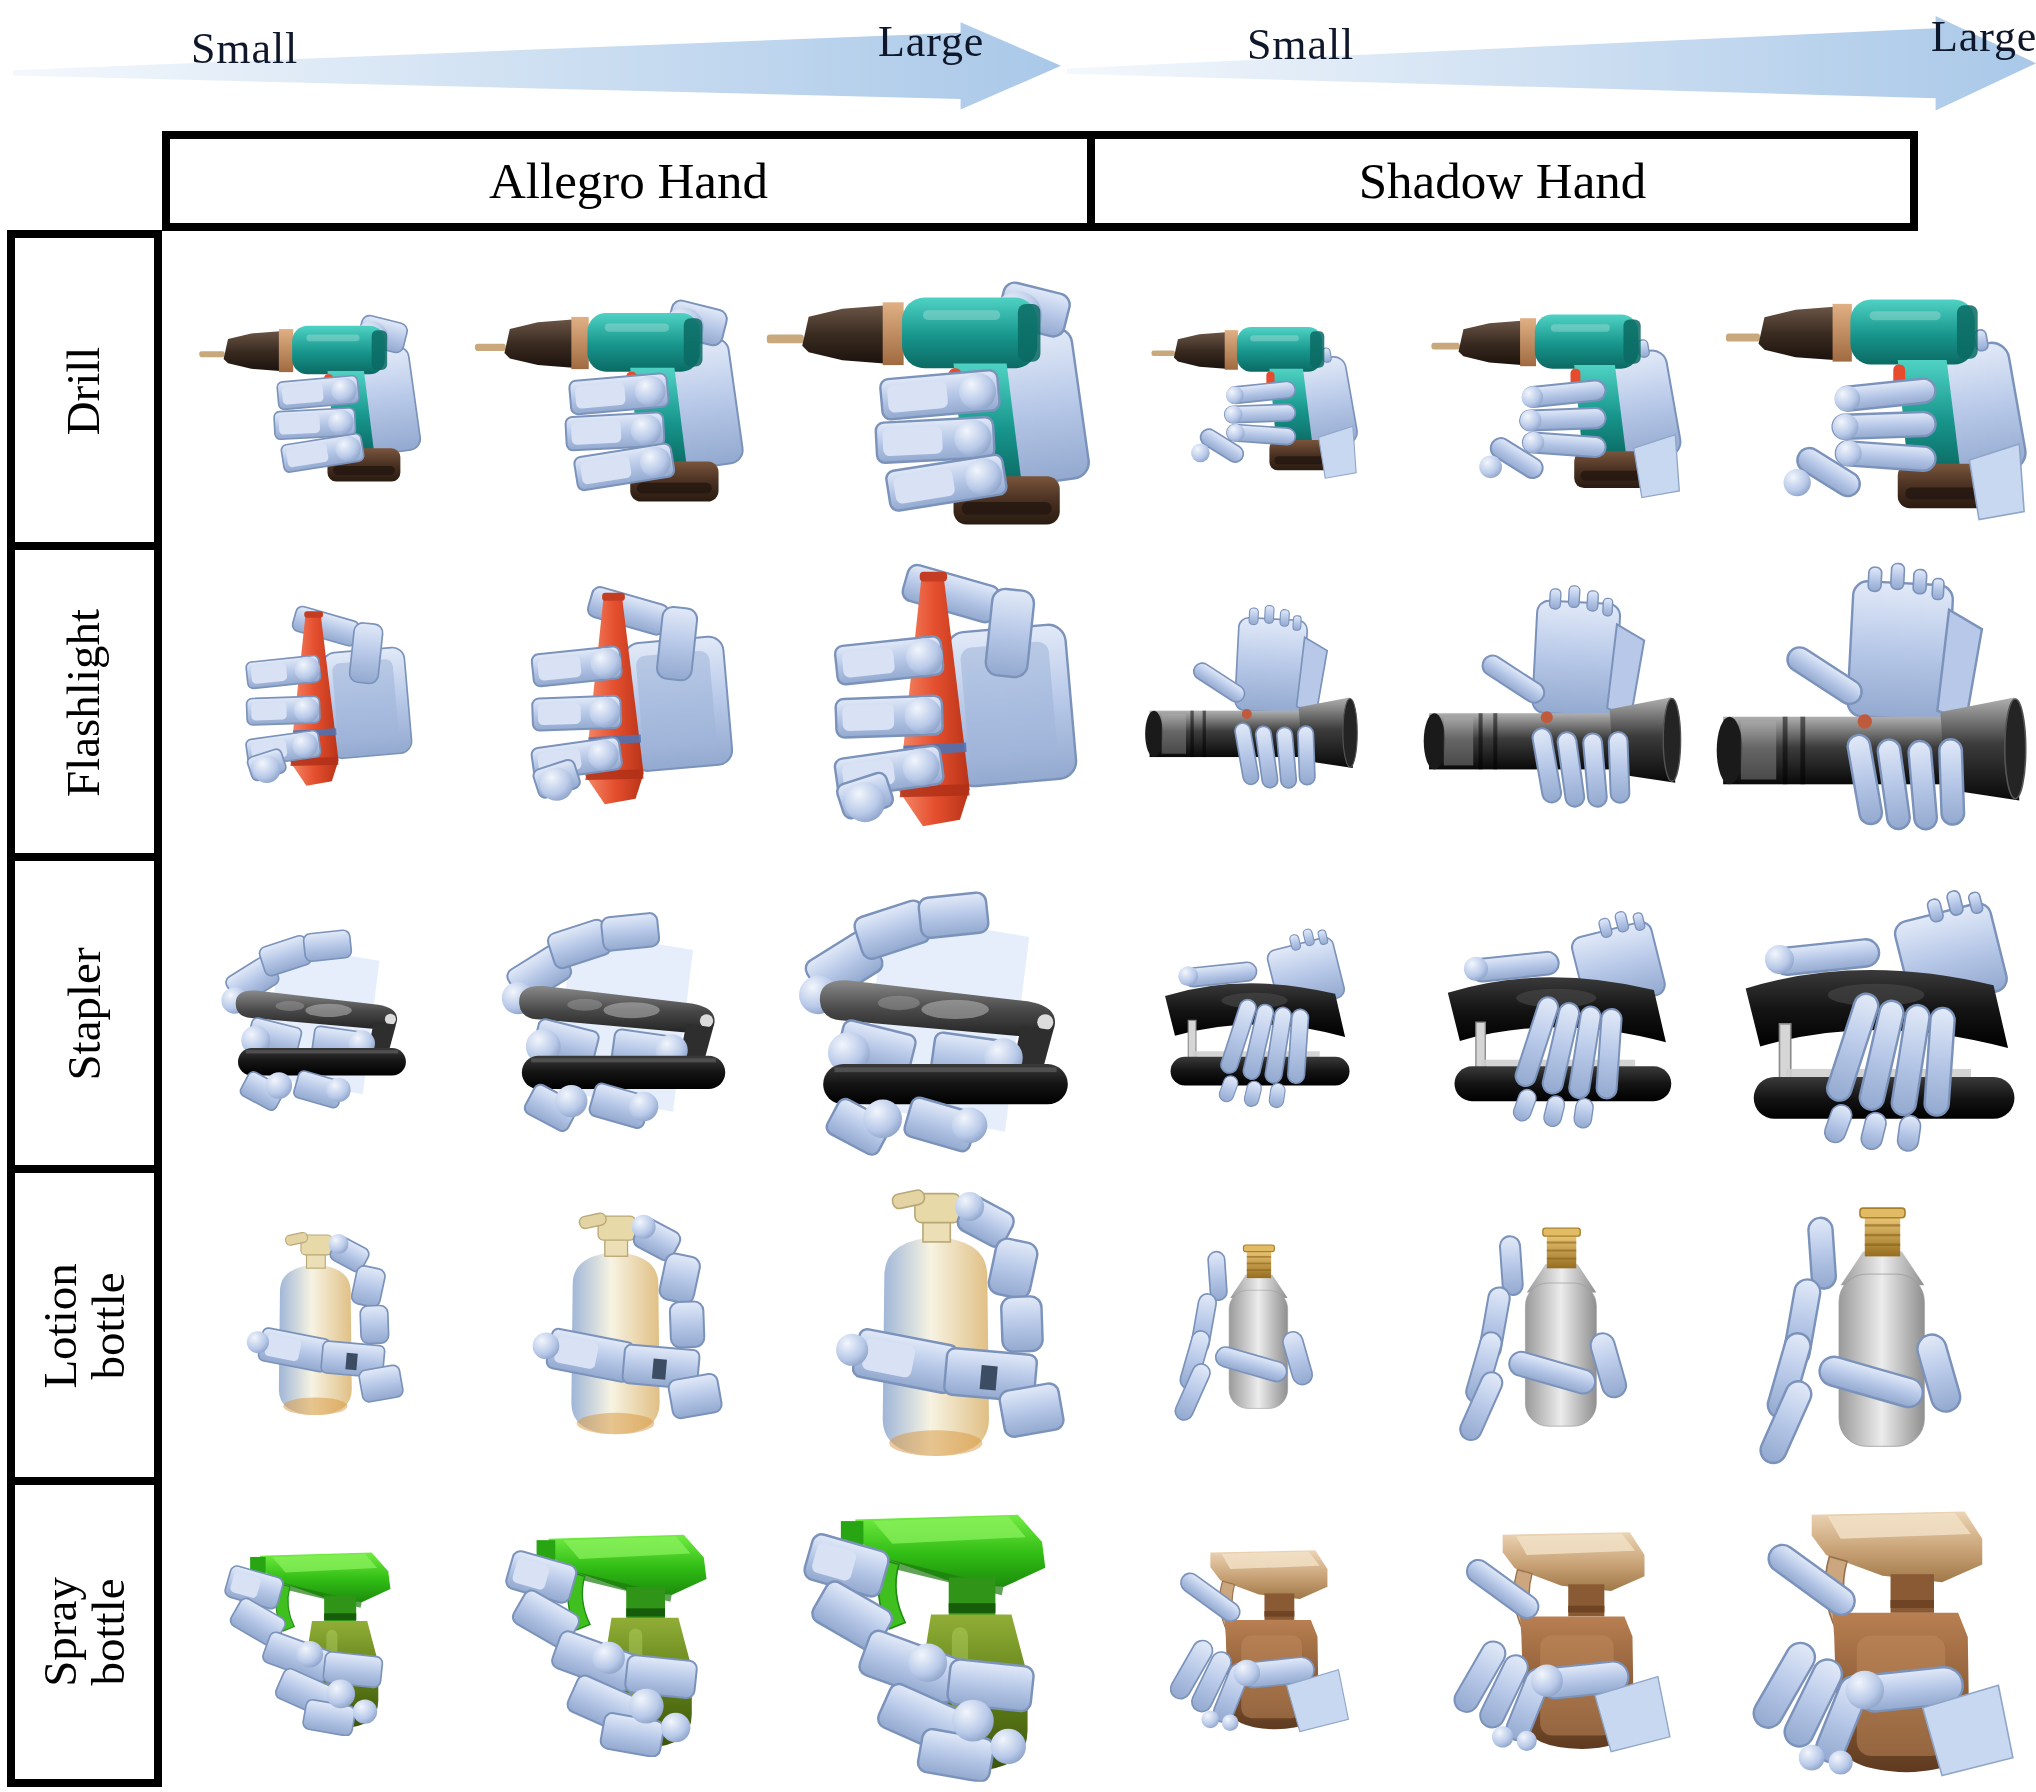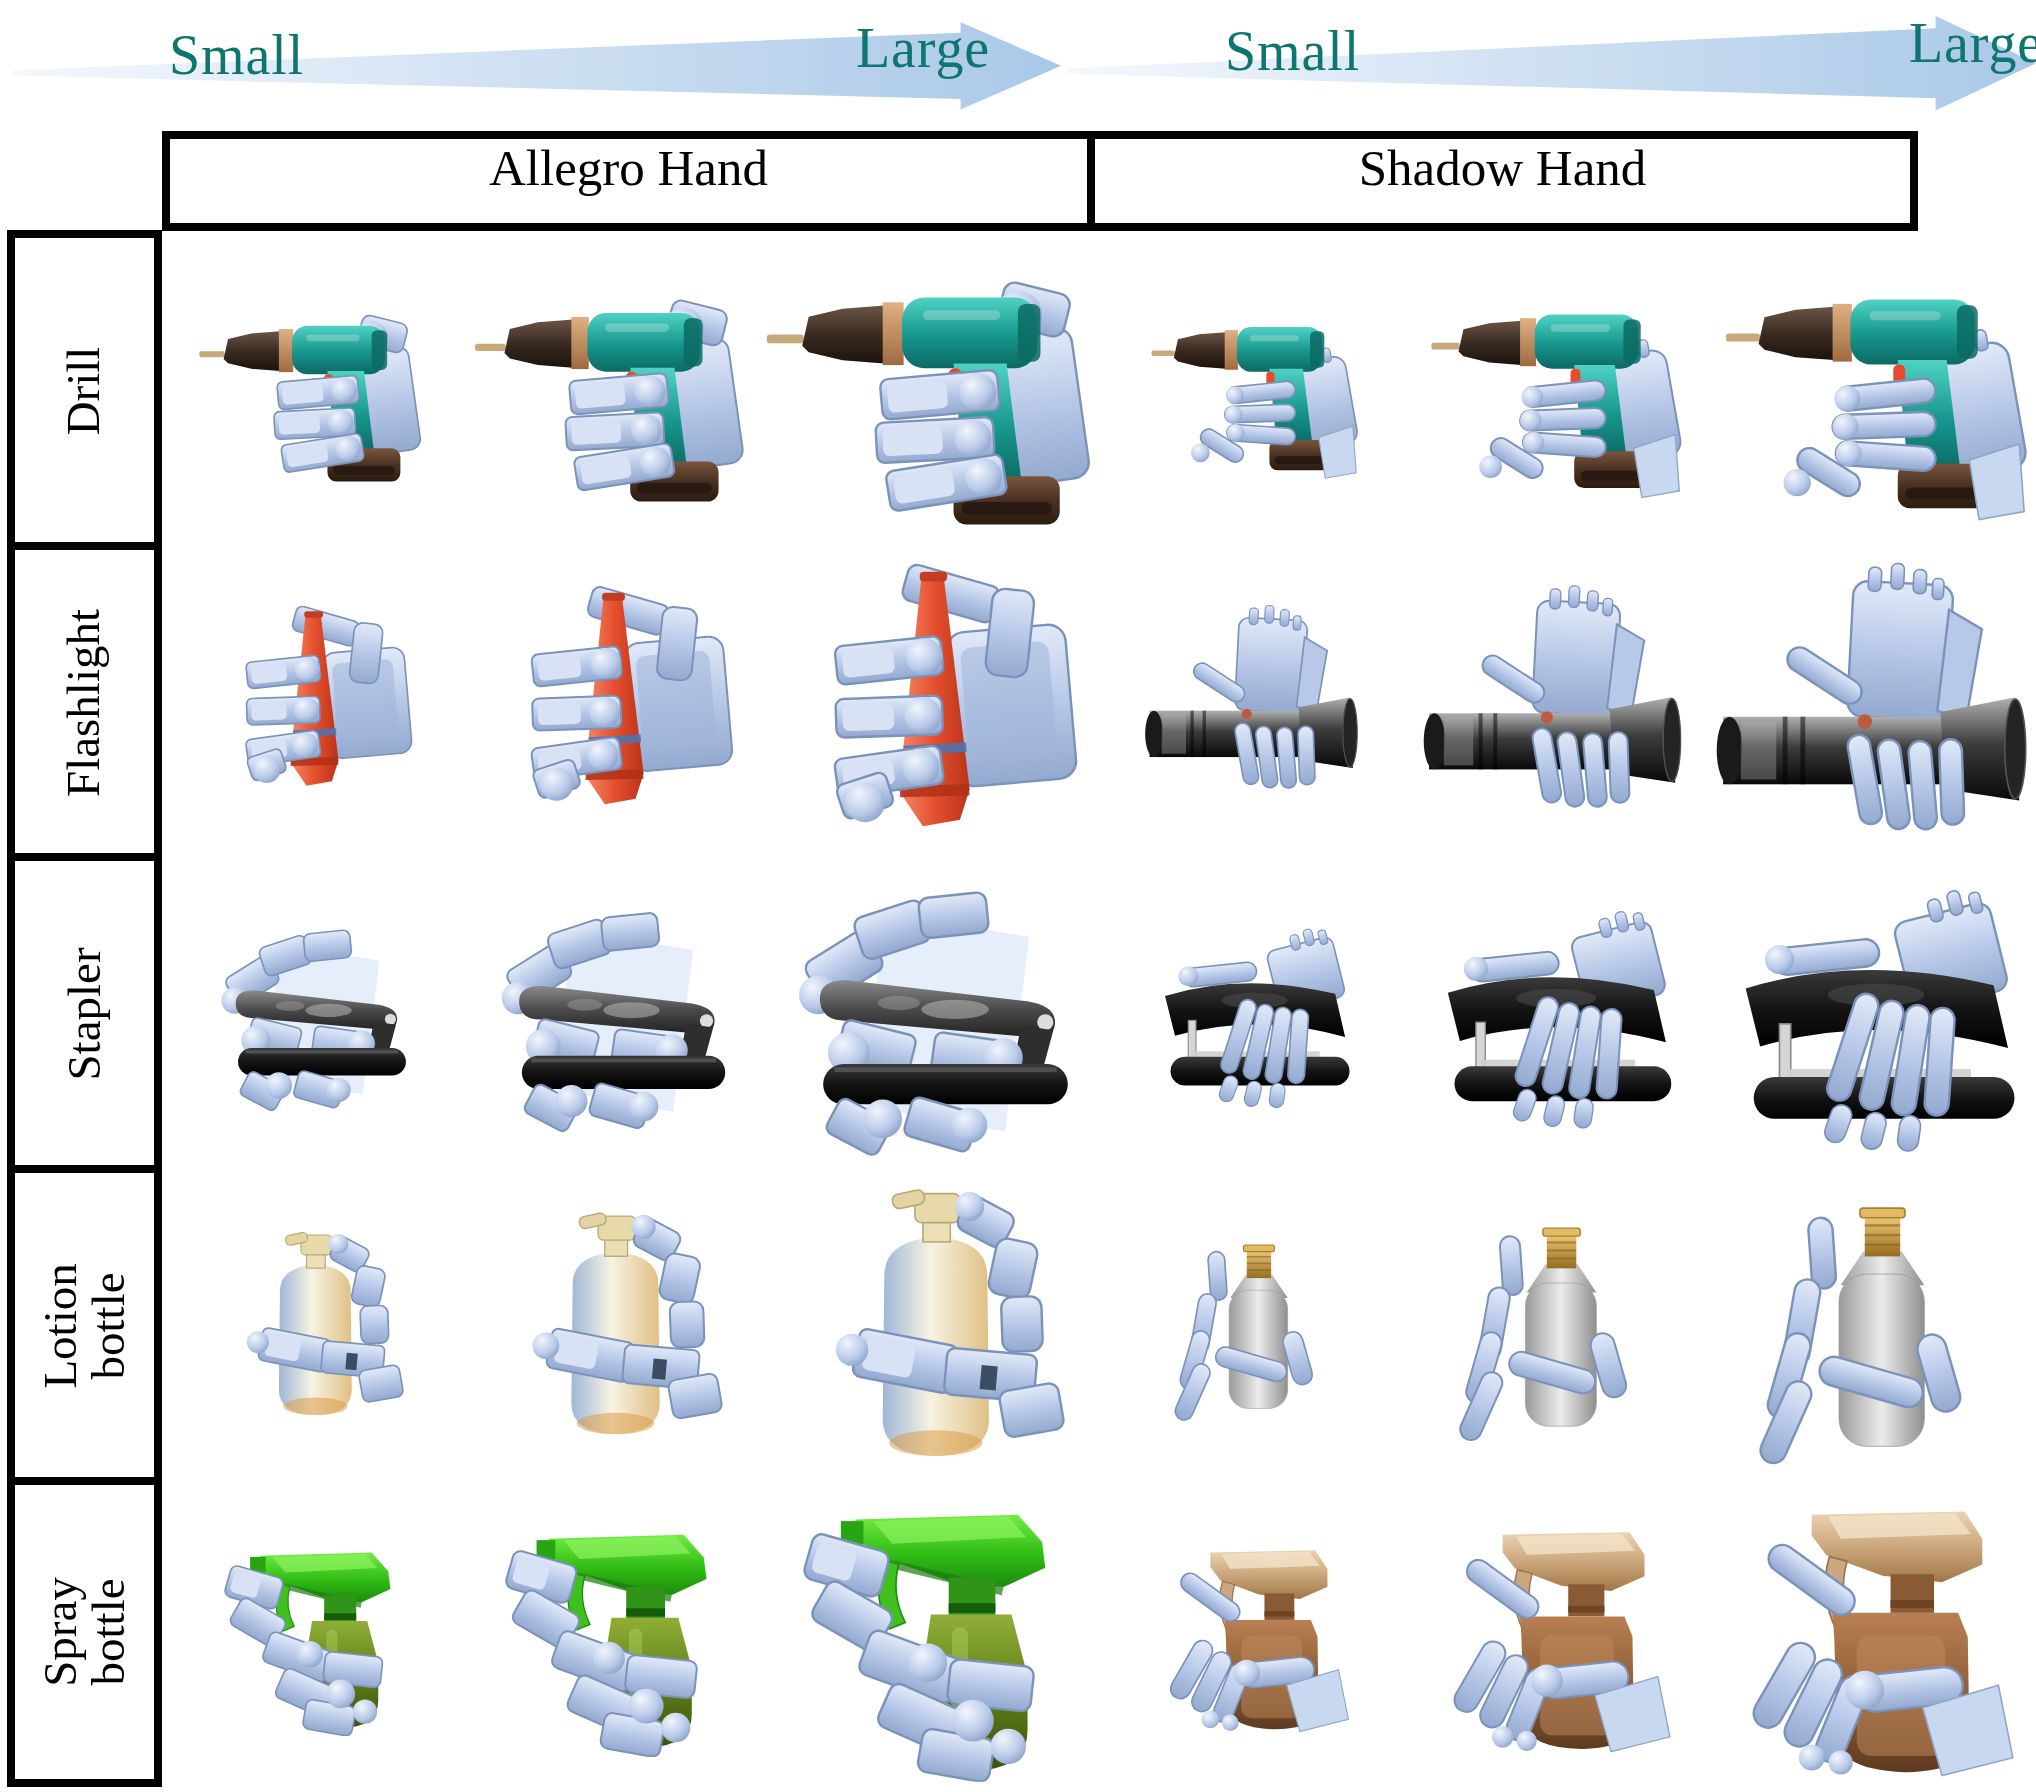--- a/index.html
+++ b/index.html
@@ -1,21 +1,21 @@
 <!DOCTYPE html>
 <html style="font-size:14px"><head>
 <meta charset="utf-8">
 <style>
   html,body{margin:0;padding:0;background:#ffffff;}
   .fig{position:relative;width:2037px;height:1792px;background:#fff;overflow:hidden;
        font-family:"Liberation Serif","DejaVu Serif",serif;color:#000;}
   .arrow{position:absolute;}
-  .alabel{position:absolute;font-size:56px;color:#0f766e;letter-spacing:0.9px;}
+  .alabel{position:absolute;font-size:44px;color:#0f172a;letter-spacing:0.9px;margin-left:22px;}
   .hbox{position:absolute;top:131px;height:100px;border:8.7px solid #000;box-sizing:border-box;
-        display:flex;justify-content:center;font-size:51px;background:#fff;}
+        display:flex;align-items:center;justify-content:center;font-size:51px;background:#fff;}
   .lcell{position:absolute;left:7px;width:155px;border:8.7px solid #000;box-sizing:border-box;
          background:#fff;display:flex;align-items:center;justify-content:center;}
   .vlabel{transform:rotate(-90deg);font-size:47px;line-height:1.02;text-align:center;white-space:nowrap;}
   .vlabel span{display:block;}
   .grid{position:absolute;left:162px;top:230px;width:1875px;height:1563px;display:grid;
         grid-template-columns:repeat(6,1fr);grid-template-rows:repeat(5,1fr);}
   .cell{display:flex;align-items:center;justify-content:center;overflow:visible;}
   .sz-s svg.grasp{width:232px;height:199px;}
   .sz-m svg.grasp{width:281px;height:241px;}
   .sz-l svg.grasp{width:338px;height:290px;}

